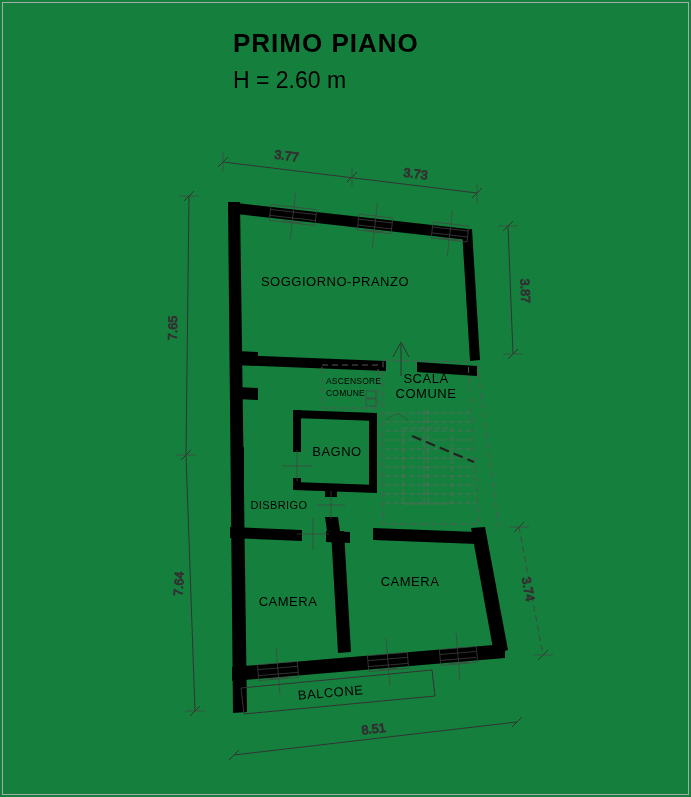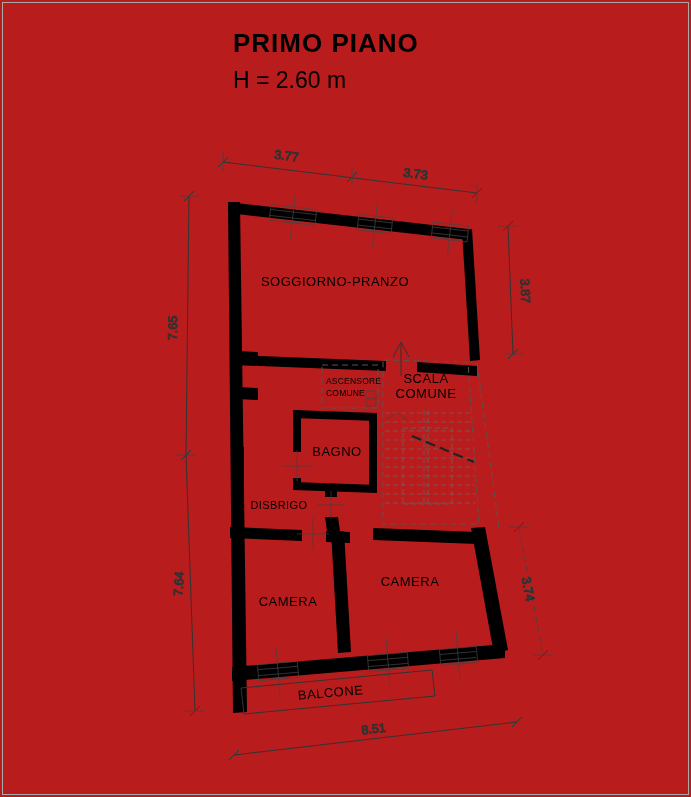--- a/index.html
+++ b/index.html
@@ -1,16 +1,16 @@
 <!DOCTYPE html>
 <html><head>
 <meta charset="utf-8">
 <style>
   html,body{margin:0;padding:0;background:#fff;}
-  .page{position:relative;width:691px;height:797px;background:#b91c1c;overflow:hidden;
+  .page{position:relative;width:691px;height:797px;background:#15803d;overflow:hidden;
         font-family:"Liberation Sans","DejaVu Sans",sans-serif;}
   .frame{position:absolute;inset:2px;border:1px solid #a9a9a9;pointer-events:none;}
   svg{position:absolute;left:0;top:0;}
   svg text{fill:#000;font-family:"Liberation Sans","DejaVu Sans",sans-serif;}
   .room-label{font-size:13px;letter-spacing:.5px;}
   .room-label-sm{font-size:11px;letter-spacing:.4px;}
   .room-label-xs{font-size:8.5px;letter-spacing:.2px;}
   .dim-label{font-size:12.5px;fill:#111;}
   .title-main{font-size:26px;font-weight:bold;letter-spacing:1px;}
   .title-sub{font-size:23px;}

